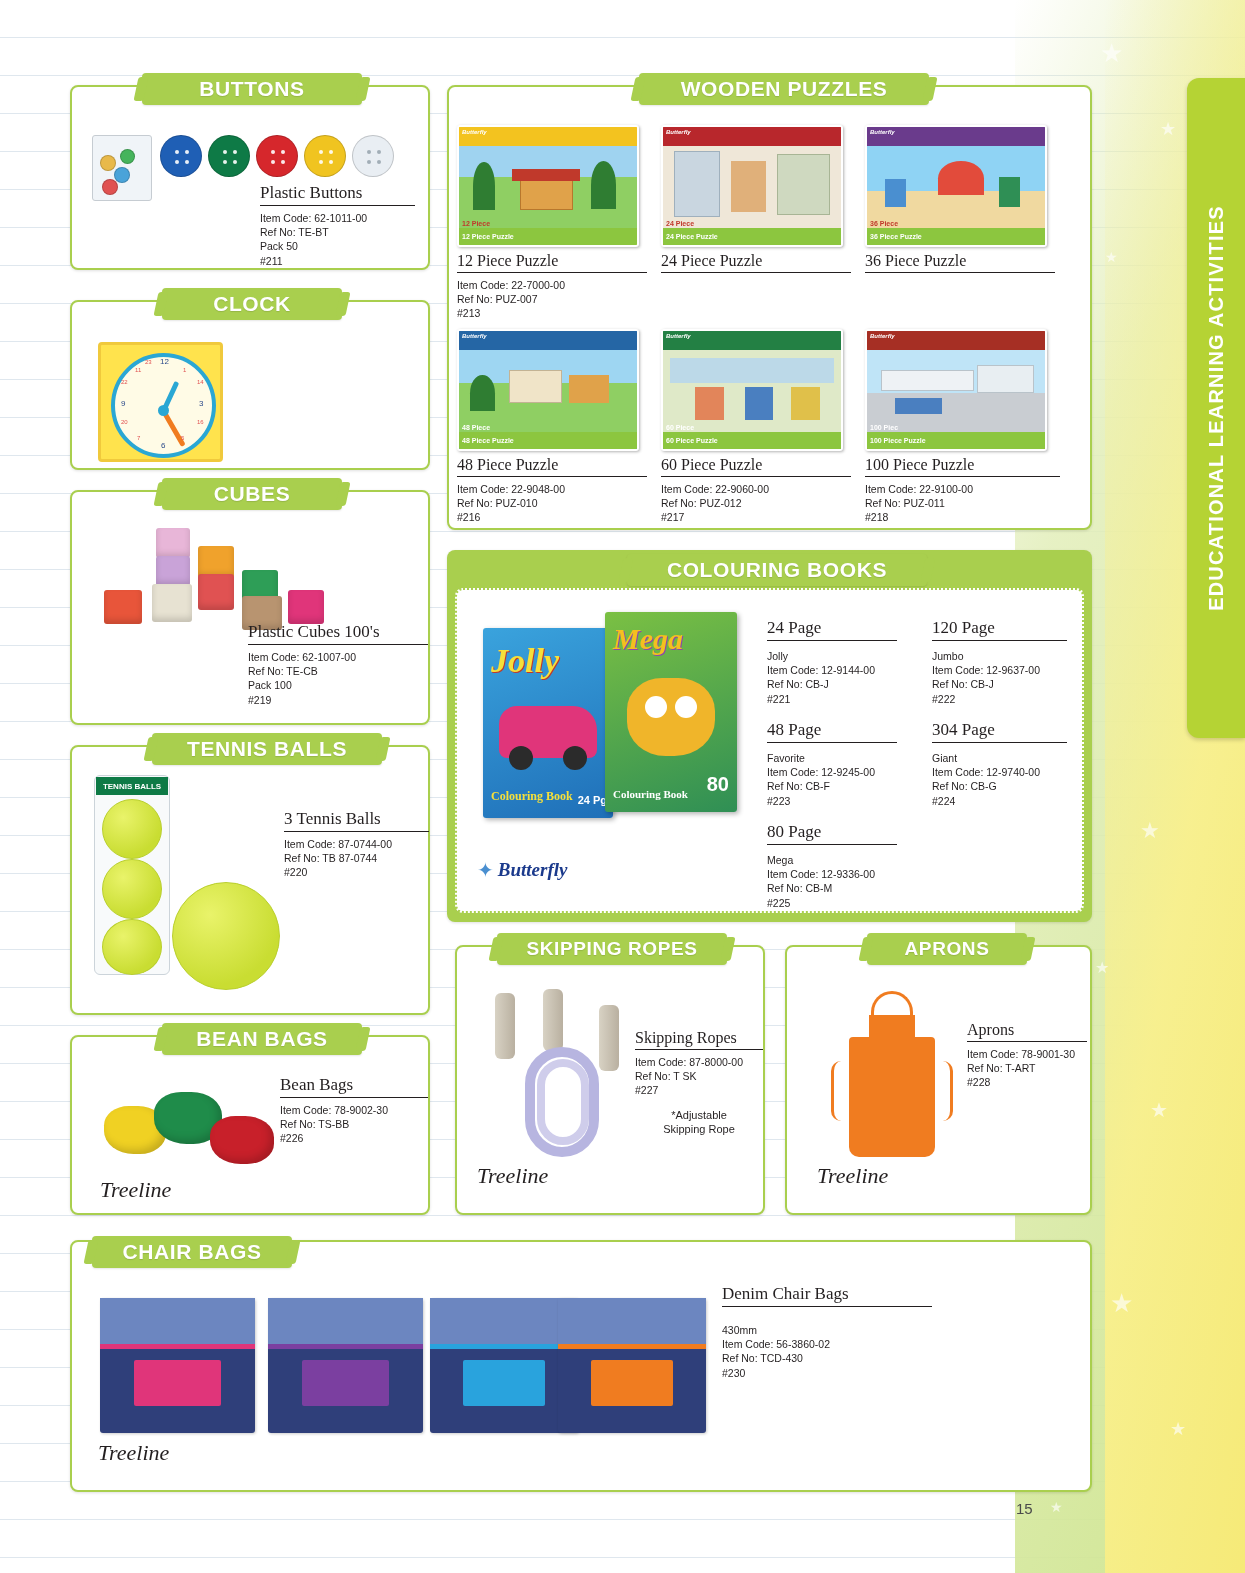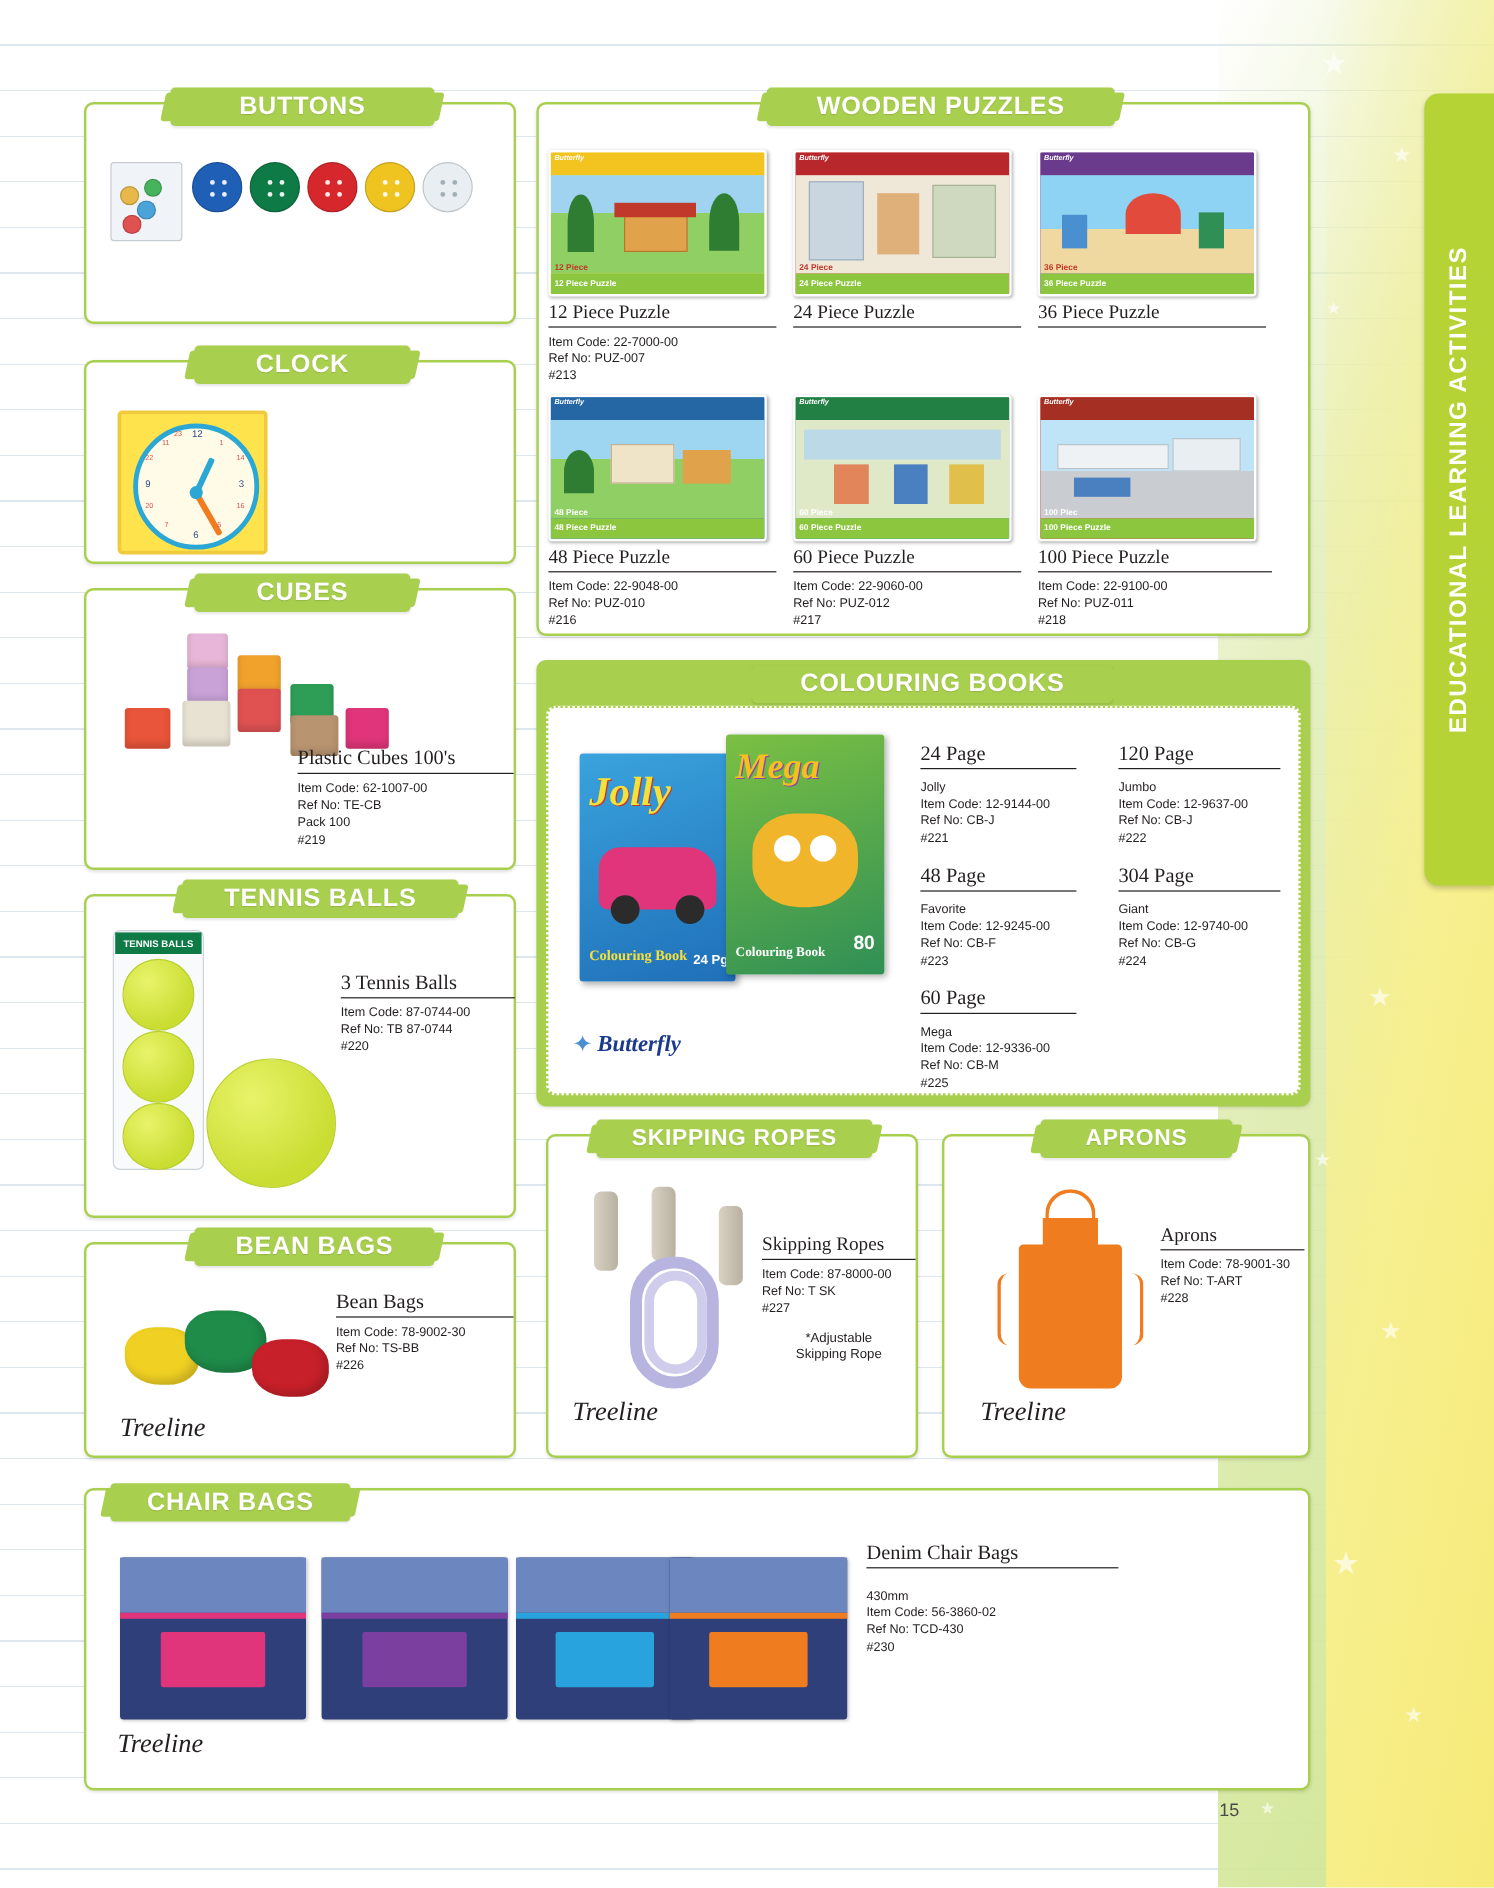--- a/index.html
+++ b/index.html
@@ -180,20 +180,29 @@
       <i style="left:14px;top:24px;background:#fff;"></i>
       <i style="left:24px;top:24px;background:#fff;"></i>
   </div>
   <div class="pbutton" style="left:280px;top:48px;width:42px;height:42px;background:#e9eef3;">
     <i style="left:14px;top:14px;background:#9aa6b0;"></i>
       <i style="left:24px;top:14px;background:#9aa6b0;"></i>
       <i style="left:14px;top:24px;background:#9aa6b0;"></i>
       <i style="left:24px;top:24px;background:#9aa6b0;"></i>
   </div>
 
+  <div style="position:absolute;left:188px;top:96px;width:155px;">
+    <div class="prod-title">Plastic Buttons</div>
+    <div class="meta">
+      <div>Item Code: 62-1011-00</div>
+      <div>Ref No:  TE-BT</div>
+      <div>Pack 50</div>
+      <div>#211</div>
+    </div>
+  </div>
 </div>
 
 <div class="card" style="left:70px;top:300px;width:360px;height:170px;">
   <div class="band" style="left:90px;width:180px;">
     <h2>CLOCK</h2>
   </div>
 
   <div class="clockface" style="left:26px;top:40px;width:125px;height:120px;">
     <div class="clockdial" style="left:10px;top:8px;width:105px;height:105px;"></div>
     <div style="position:absolute;left:60px;top:34px;width:5px;height:32px;background:#2aa7d4;transform-origin:bottom center;transform:rotate(25deg);border-radius:2px;"></div>
@@ -459,21 +468,21 @@
     <div class="cbook" style="left:148px;top:22px;width:132px;height:200px;background:linear-gradient(160deg,#7bc043,#2f8f55);">
       <div style="position:absolute;left:8px;top:10px;font-family:'Liberation Serif',serif;font-weight:bold;font-style:italic;font-size:30px;color:#f4c01f;text-shadow:1px 1px 0 #8e44ad;">
         <span>Mega</span>
       </div>
       <div style="position:absolute;left:22px;top:66px;width:88px;height:78px;background:#f0b52a;border-radius:40% 42% 46% 44%;"></div>
       <div style="position:absolute;left:40px;top:84px;width:22px;height:22px;background:#fff;border-radius:50%;"></div>
       <div style="position:absolute;left:70px;top:84px;width:22px;height:22px;background:#fff;border-radius:50%;"></div>
       <div style="position:absolute;left:8px;bottom:12px;color:#ffffff;font-size:11px;font-weight:bold;font-family:'Liberation Serif',serif;">
         <span>Colouring Book</span>
       </div>
-      <div style="position:absolute;right:8px;bottom:16px;color:#ffffff;font-size:16px;font-weight:bold;">
+      <div style="position:absolute;right:8px;bottom:16px;color:#ffffff;font-size:20px;font-weight:bold;">
         <span>80</span>
       </div>
     </div>
 
     <div style="position:absolute;left:20px;top:268px;display:flex;align-items:center;gap:4px;">
       <span style="color:#4a8fd0;font-size:20px;">✦</span>
       <span style="font-family:'Liberation Serif',serif;font-style:italic;font-weight:bold;font-size:19px;color:#1b3a8c;">Butterfly</span>
     </div>
 
     <div style="position:absolute;left:310px;top:28px;width:130px;">
@@ -488,21 +497,21 @@
     <div style="position:absolute;left:310px;top:130px;width:130px;">
       <div class="prod-title" style="font-size:17px;">48 Page</div>
       <div class="meta" style="margin-top:8px;">
         <div>Favorite</div>
         <div>Item Code: 12-9245-00</div>
         <div>Ref No: CB-F</div>
         <div>#223</div>
       </div>
     </div>
     <div style="position:absolute;left:310px;top:232px;width:130px;">
-      <div class="prod-title" style="font-size:17px;">60 Page</div>
+      <div class="prod-title" style="font-size:17px;">80 Page</div>
       <div class="meta" style="margin-top:8px;">
         <div>Mega</div>
         <div>Item Code: 12-9336-00</div>
         <div>Ref No: CB-M</div>
         <div>#225</div>
       </div>
     </div>
 
     <div style="position:absolute;left:475px;top:28px;width:135px;">
       <div class="prod-title" style="font-size:17px;">120 Page</div>

